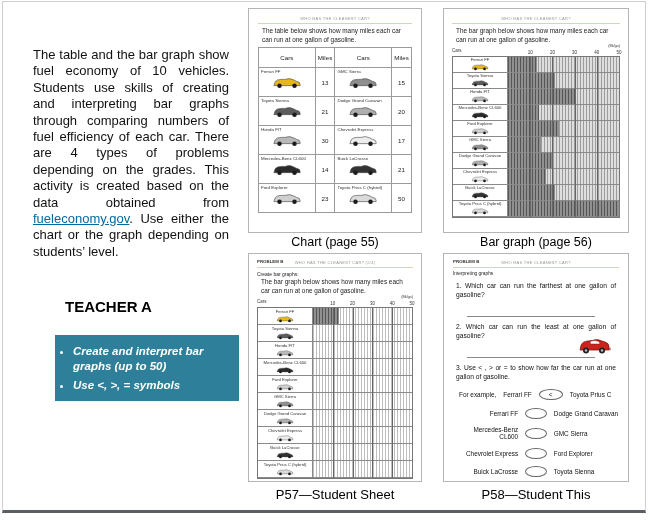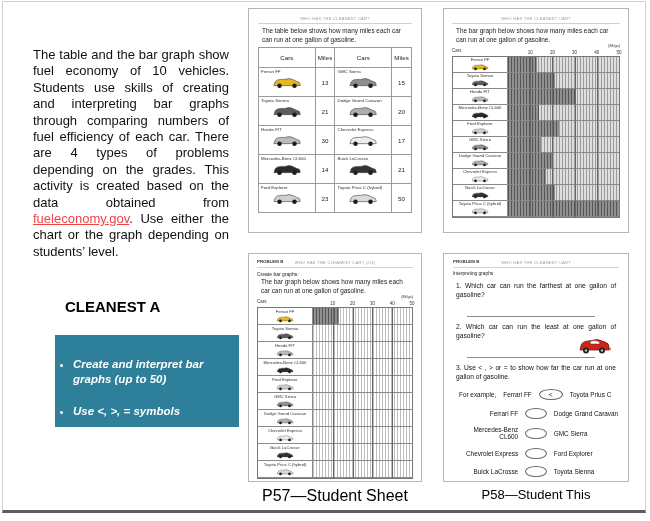--- a/index.html
+++ b/index.html
@@ -2,37 +2,37 @@
 <html><head>
 <meta charset="utf-8">
 <style>
   html,body{margin:0;padding:0;}
   body{width:650px;height:521px;background:#fff;font-family:"Liberation Sans",sans-serif;position:relative;overflow:hidden;color:#1a1a1a;}
   .slide{position:absolute;left:2px;top:1px;width:644px;height:512px;background:#fff;border:1px solid #cfcfcf;border-bottom:3px solid #5a5f66;box-sizing:border-box;}
 
   
   .guide-title{position:absolute;left:28px;top:7px;width:198px;text-align:center;font-size:17px;font-weight:bold;color:#000;}
   .p1{position:absolute;left:30px;top:45px;width:196px;font-size:13px;line-height:16.4px;text-align:justify;color:#111;}
-  .weblink{color:#ef4444;text-decoration:underline;cursor:pointer;}
+  .weblink{color:#0369a1;text-decoration:underline;cursor:pointer;}
   .problem-title{position:absolute;left:62px;top:296px;font-size:15px;font-weight:bold;color:#000;}
   .bullet-box{position:absolute;left:52px;top:333px;width:184px;background:#2e7f99;color:#fff;padding:5px 5px 6px 2px;box-sizing:border-box;}
   .bullet-box ul{margin:0;padding-left:16px;font-style:italic;font-weight:bold;font-size:11.5px;line-height:1.32;}
-  .bullet-box li{margin:17px 0 1px 0;}
+  .bullet-box li{margin:4px 0 1px 0;}
   .p2{position:absolute;left:30px;top:404px;width:196px;font-size:13px;line-height:15.9px;text-align:justify;color:#111;}
 
   
   .thumb{position:absolute;background:#fff;border:1px solid #b5b5b5;box-sizing:border-box;overflow:hidden;}
   #t1{left:245px;top:6px;width:174px;height:225px;padding:6px 9px;}
   #t2{left:440px;top:6px;width:186px;height:225px;padding:6px 8px;}
   #t3{left:245px;top:251px;width:174px;height:229px;padding:5px 8px;}
   #t4{left:440px;top:251px;width:186px;height:229px;padding:5px 9px;}
   .cap{position:absolute;text-align:center;font-size:12.5px;color:#000;}
   #cap1{left:245px;top:233px;width:174px;}
   #cap2{left:440px;top:233px;width:186px;}
-  #cap3{left:245px;top:485px;width:174px;font-size:16px;}
+  #cap3{left:245px;top:485px;width:174px;font-size:13px;}
   #cap4{left:440px;top:485px;width:186px;font-size:13px;}
 
   .sheet-top{position:relative;height:7px;}
   .sheet-problem{position:absolute;left:0;top:0;font-size:4.4px;font-weight:bold;color:#333;}
   .sheet-header{position:absolute;left:0;right:0;top:1px;text-align:center;font-size:4px;color:#9a9a9a;letter-spacing:.3px;}
   .sheet-rule{border-top:1.5px solid #ccdca6;margin:1px 0 3px 0;}
   .task-label{font-size:5px;color:#222;margin:0 0 1px 0;}
   .sheet-intro{font-size:6.4px;line-height:1.35;color:#222;margin:1px 2px 3px 4px;}
 
   
@@ -72,21 +72,21 @@
   .pair-right{width:44%;text-align:left;}
 </style>
 </head>
 <body>
 
 <div class="slide">
 
 
   <div class="p1"><span>The table and the bar graph show fuel economy of 10 vehicles. Students use skills of creating and interpreting bar graphs through comparing numbers of fuel efficiency of each car. There are 4 types of problems depending on the grades. This activity is created based on the data obtained from </span><span class="weblink">fueleconomy.gov</span><span>. Use either the chart or the graph depending on students’ level.</span></div>
 
-  <div class="problem-title">CLEANEST A</div>
+  <div class="problem-title">TEACHER A</div>
 
   <div class="bullet-box">
     <ul>
       <li>Create and interpret bar graphs (up to 50)</li>
       <li>Use &lt;, &gt;, =  symbols</li>
     </ul>
   </div>
 
 
   <div class="thumb" id="t1">
@@ -171,20 +171,21 @@
             <td class="name-cell">Toyota Prius C (hybrid)<svg width="30" height="13" viewBox="0 0 48 20">
     <path d="M3 15 L5 9 Q7 5 15 5 L21 5 Q28 2 35 6 L39 8 Q45 9 45 13 L45 15 Z" fill="#dadada" stroke="#4a4a4a" stroke-width="1"></path>
     <circle cx="12" cy="15" r="3.6" fill="#1c1c1c"></circle>
                 <circle cx="36" cy="15" r="3.6" fill="#1c1c1c"></circle>
   </svg></td>
             <td class="miles-cell">50</td>
           </tr>
         </tbody>
     </table>
   </div>
+  <div class="cap" id="cap1">Chart (page 55)</div>
 
   <div class="thumb" id="t2">
     <div class="sheet-top">
       <div class="sheet-header">WHO HAS THE CLEANEST CAR?</div>
     </div>
     <div class="sheet-rule"></div>
     <div class="sheet-intro">The bar graph below shows how many miles each car can run at one gallon of gasoline.</div>
     <div class="graph-axis">
       <span class="axis-cars">Cars</span>
       <span class="axis-unit">(Mi/ga)</span>
@@ -328,20 +329,21 @@
           </div>
         </div>
         <div class="vlines">
           <div class="vline" style="left: 20%;"></div>
           <div class="vline" style="left: 40%;"></div>
           <div class="vline" style="left: 60%;"></div>
           <div class="vline" style="left: 80%;"></div>
         </div>
       </div>
   </div>
+  <div class="cap" id="cap2">Bar graph (page 56)</div>
 
   <div class="thumb" id="t3">
     <div class="sheet-top">
       <span class="sheet-problem">PROBLEM B</span>
       <div class="sheet-header">WHO HAS THE CLEANEST CAR? (2/4)</div>
     </div>
     <div class="sheet-rule"></div>
     <div class="task-label">Create bar graphs:</div>
     <div class="sheet-intro">The bar graph below shows how many miles each car can run at one gallon of gasoline.</div>
     <div class="graph-axis">

